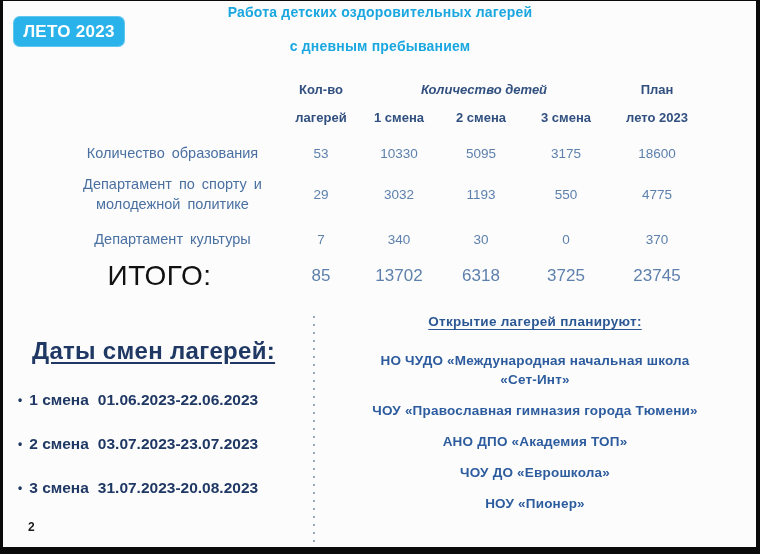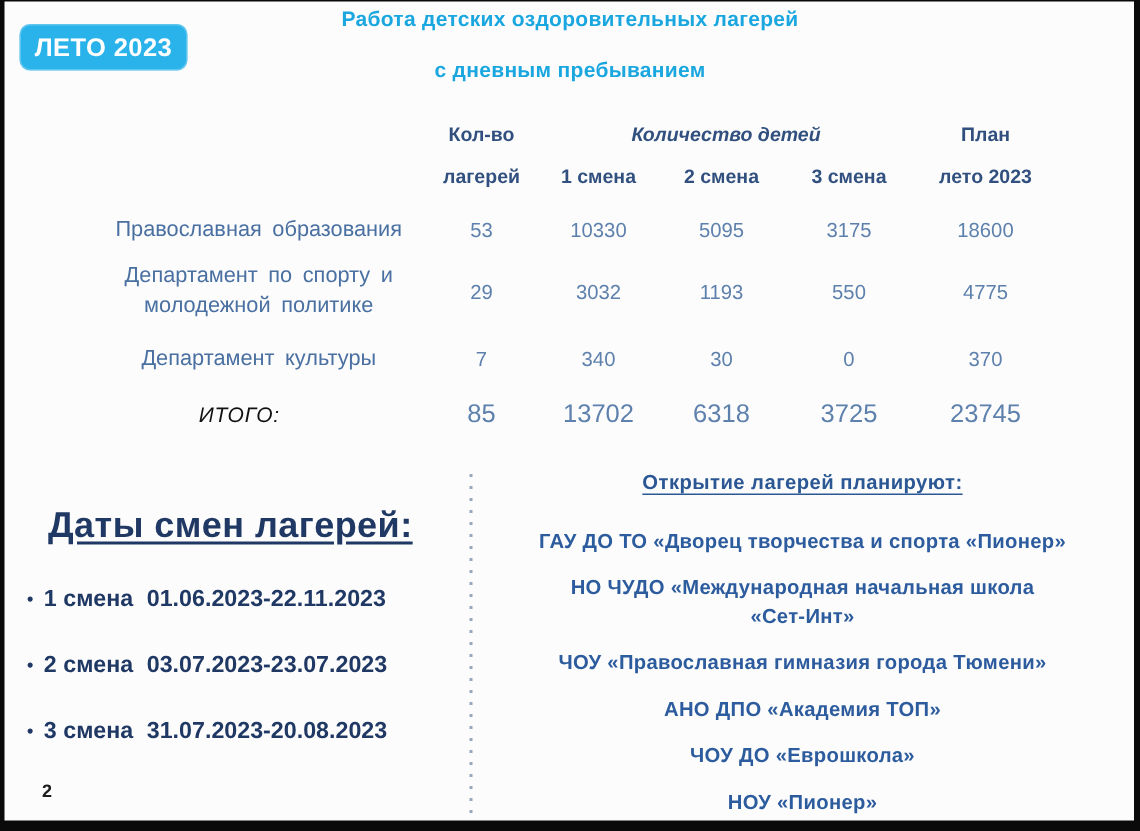--- a/index.html
+++ b/index.html
@@ -32,22 +32,22 @@
   
   .trow{position:absolute;left:40px;width:663px;display:grid;
         grid-template-columns:245px 72px 84px 80px 90px 92px;align-items:center;}
   .trow .cell{text-align:center;}
   .hdr{color:var(--header-navy);font-weight:bold;font-size:13px;}
   .hdr-group{grid-column:3 / span 3;font-style:italic;}
   .col-plan{grid-column:6;}
   .label{text-align:left;padding-left:20px;color:var(--label-blue);font-size:14.5px;
          word-spacing:3px;line-height:20px;white-space:pre-line;}
   .num{color:var(--number-blue);font-size:13.5px;}
-  .total-label{text-align:right;padding-right:6px;color:var(--total-black);font-size:14px;
-               font-weight:400;letter-spacing:.5px;font-style:italic;}
+  .total-label{text-align:right;padding-right:6px;color:var(--total-black);font-size:28px;
+               font-weight:400;letter-spacing:.5px;}
   .total-num{color:var(--number-blue);font-size:17px;}
 
   
   .vdivider{position:absolute;left:313px;top:316px;bottom:8px;width:2px;
             background:repeating-linear-gradient(to bottom,#97a7bc 0 2px,transparent 2px 8px);}
 
   
   .dates{position:absolute;left:18px;top:337px;width:280px;color:var(--dates-navy);}
   .dates-heading{margin-left:14px;font-size:24px;font-weight:bold;text-decoration:underline;
                  text-underline-offset:3px;letter-spacing:.3px;}
@@ -86,21 +86,21 @@
   <div class="trow" style="top:108px;height:18px;">
     <div class="cell"></div>
     <div class="cell hdr">лагерей</div>
     <div class="cell hdr">1 смена</div>
     <div class="cell hdr">2 смена</div>
     <div class="cell hdr">3 смена</div>
     <div class="cell hdr">лето 2023</div>
   </div>
 
   <div class="trow" style="top:138px;height:30px;">
-    <div class="cell label">Православная образования</div>
+    <div class="cell label">Количество образования</div>
     <div class="cell num">53</div>
     <div class="cell num">10330</div>
     <div class="cell num">5095</div>
     <div class="cell num">3175</div>
     <div class="cell num">18600</div>
   </div>
 
   <div class="trow" style="top:168px;height:52px;">
     <div class="cell label">Департамент по спорту и
 молодежной политике</div>
@@ -129,37 +129,36 @@
     <div class="cell total-num">23745</div>
   </div>
 
   <div class="vdivider"></div>
 
   <div class="dates">
     <div class="dates-heading">Даты смен лагерей:</div>
     <div class="date-item">
       <span class="bullet">•</span>
       <span>1 смена</span>
-      <span class="period">01.06.2023-22.11.2023</span>
+      <span class="period">01.06.2023-22.06.2023</span>
     </div>
     <div class="date-item">
       <span class="bullet">•</span>
       <span>2 смена</span>
       <span class="period">03.07.2023-23.07.2023</span>
     </div>
     <div class="date-item">
       <span class="bullet">•</span>
       <span>3 смена</span>
       <span class="period">31.07.2023-20.08.2023</span>
     </div>
   </div>
 
   <div class="openers">
     <div class="openers-heading">Открытие лагерей планируют:</div>
-    <div class="org-item">ГАУ ДО ТО «Дворец творчества и спорта «Пионер»</div>
     <div class="org-item">НО ЧУДО «Международная начальная школа
 «Сет-Инт»</div>
     <div class="org-item">ЧОУ «Православная гимназия города Тюмени»</div>
     <div class="org-item">АНО ДПО «Академия ТОП»</div>
     <div class="org-item">ЧОУ ДО «Еврошкола»</div>
     <div class="org-item">НОУ «Пионер»</div>
   </div>
 
   <div class="page-number">2</div>
 </div>

